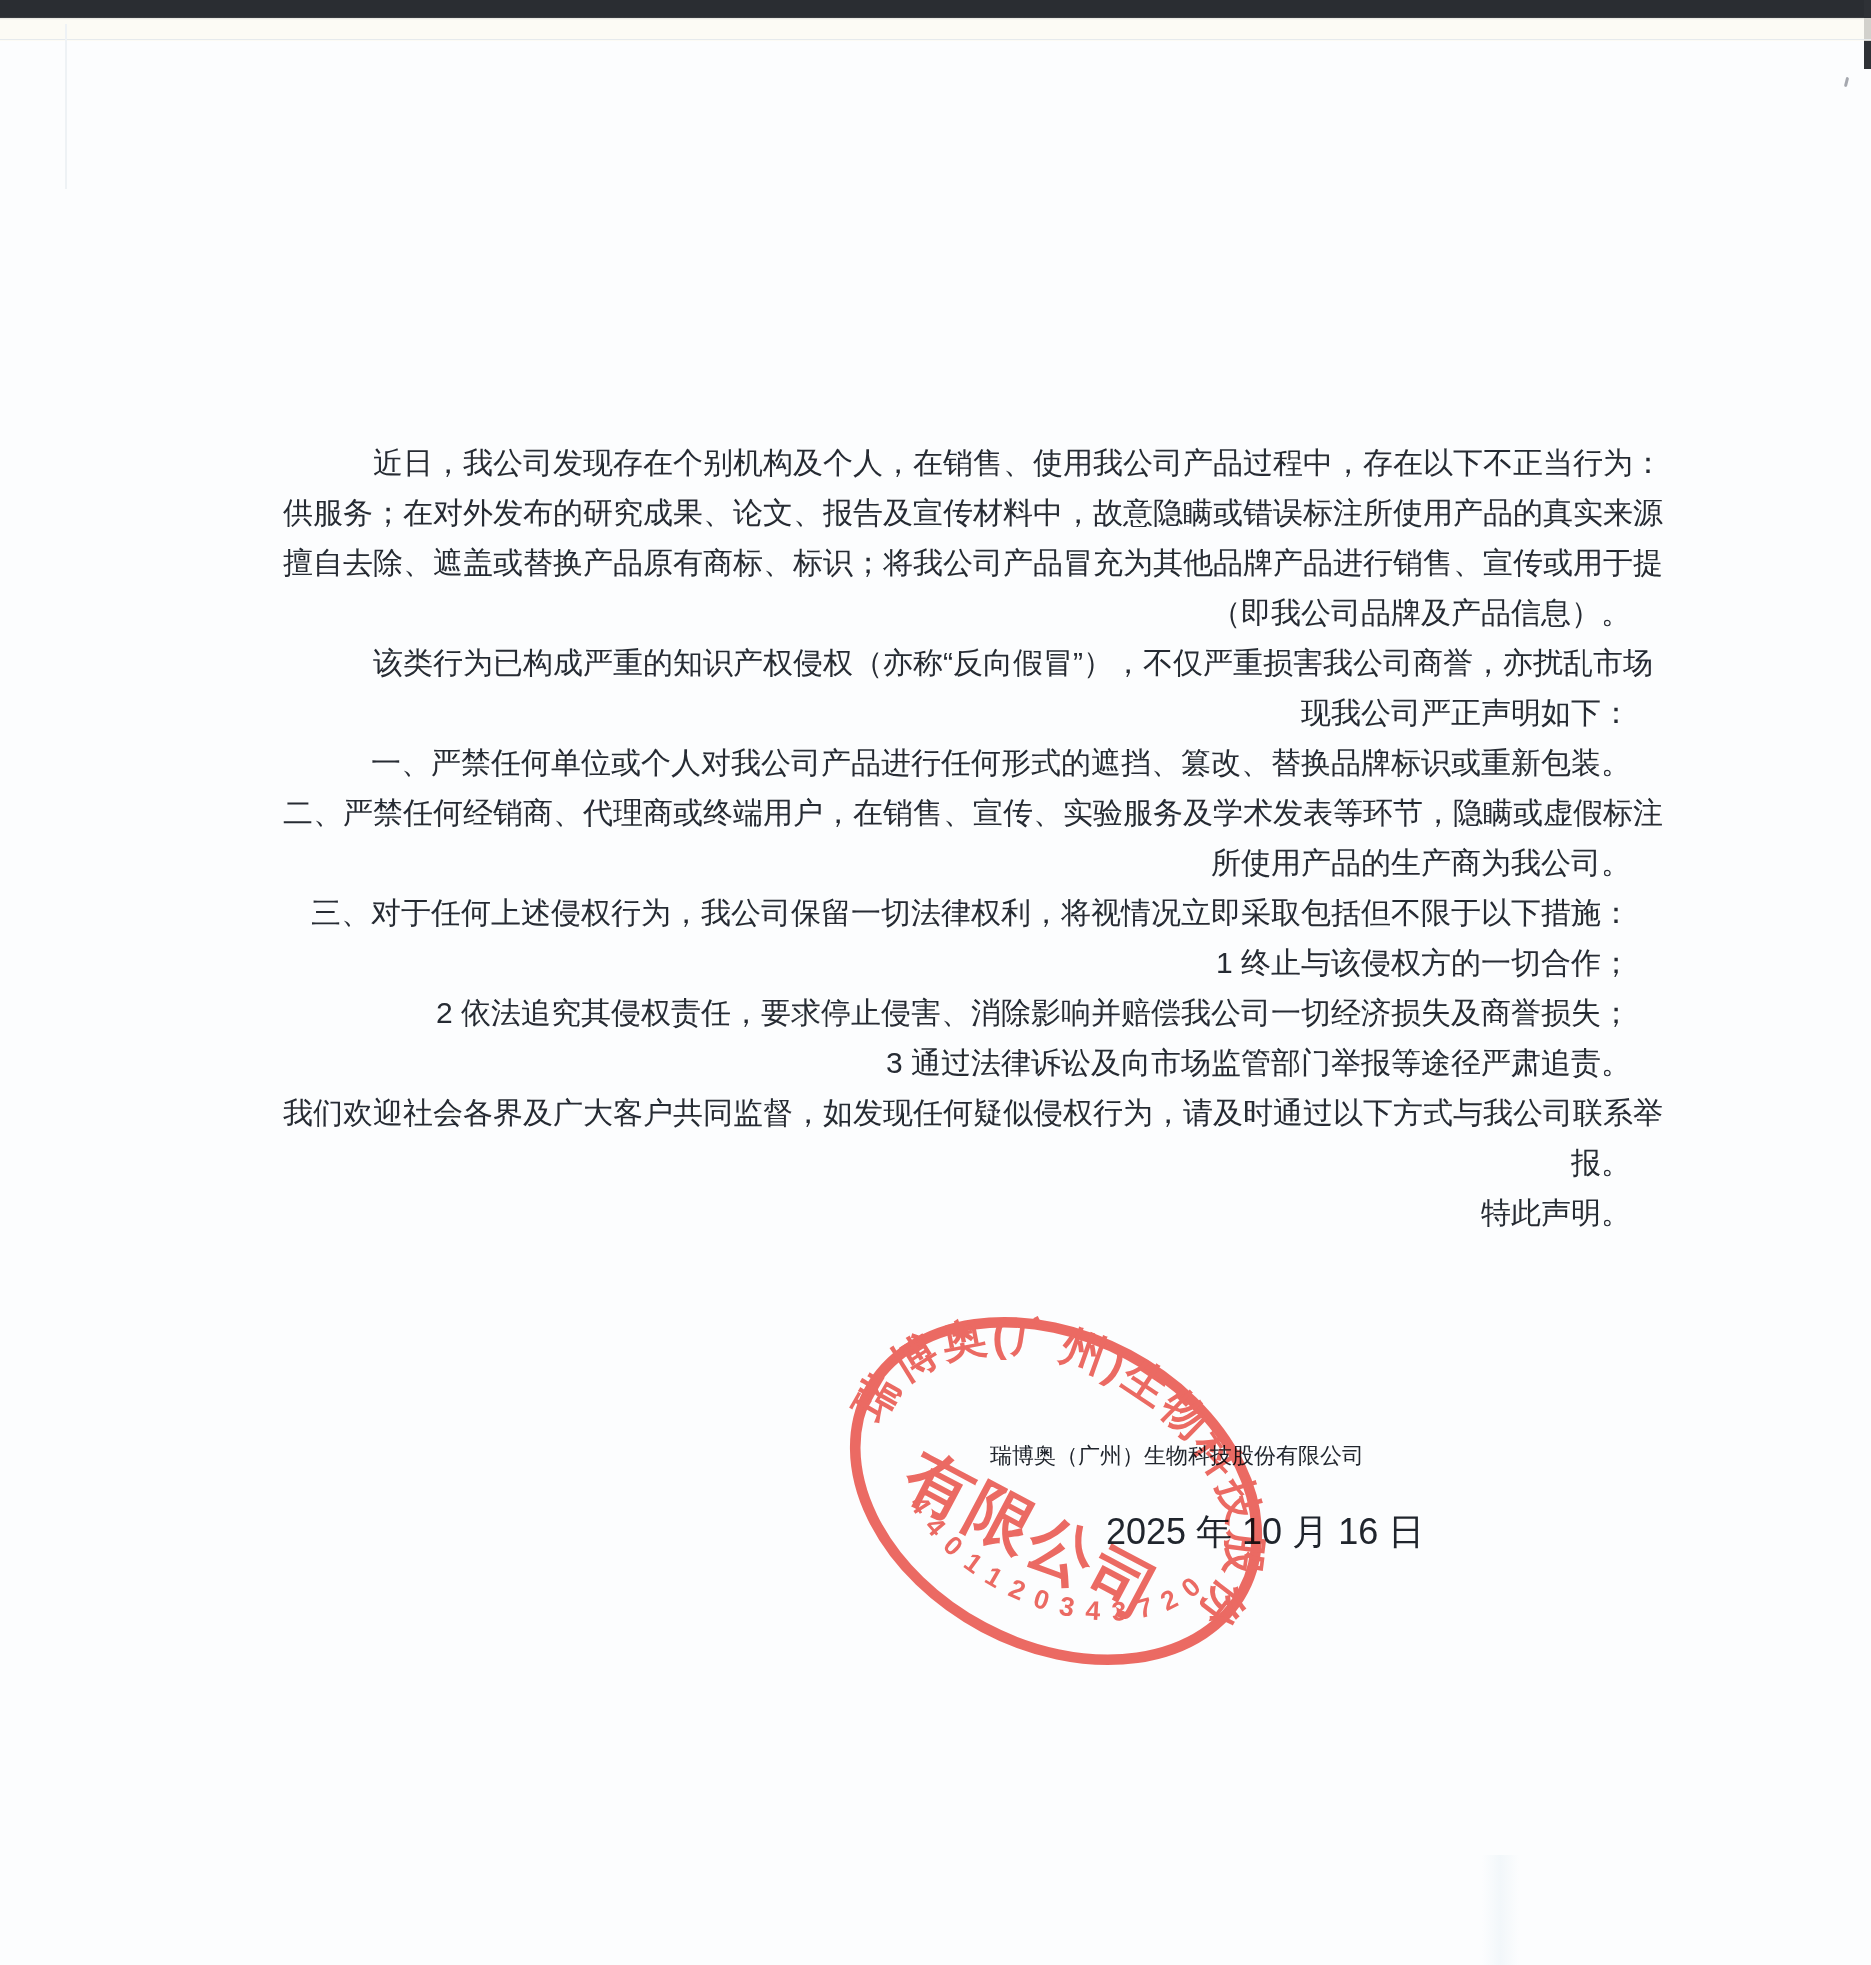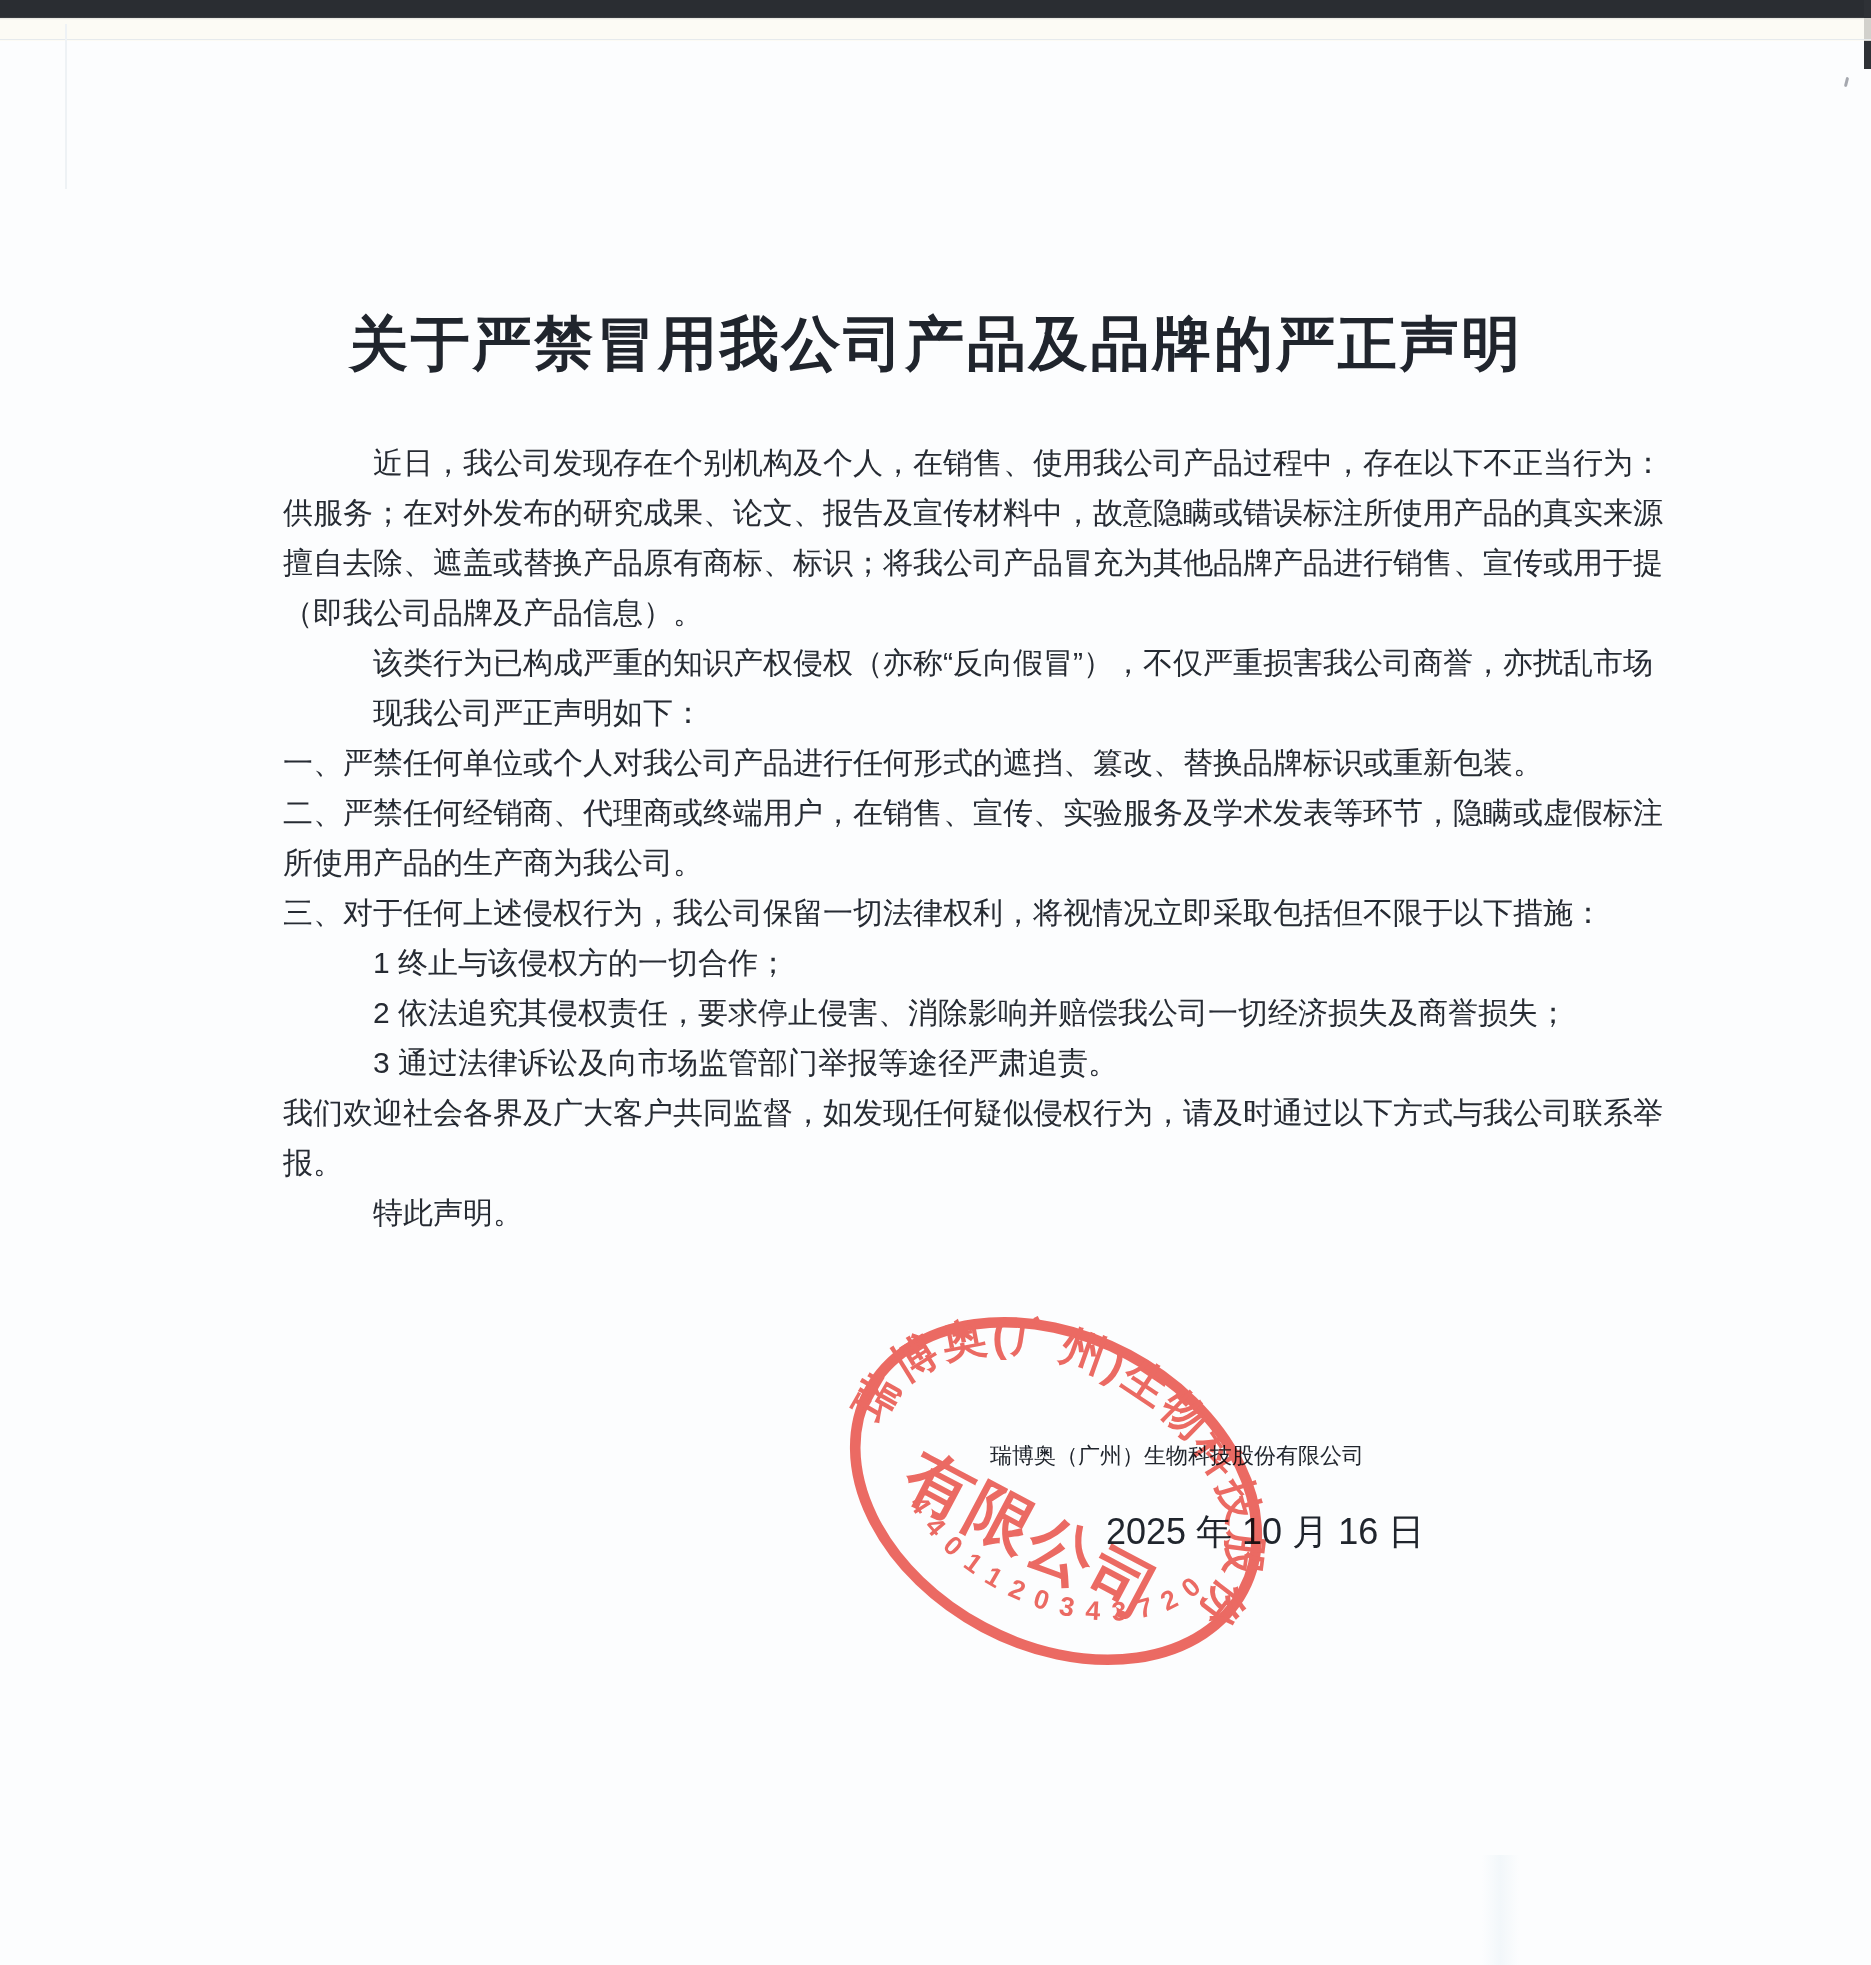--- a/index.html
+++ b/index.html
@@ -27,21 +27,21 @@
   
   .doc-title{
     position:absolute;left:0;top:314px;width:100%;
     text-align:center;font-size:59px;line-height:61px;font-weight:700;
     letter-spacing:2.8px;color:#20252d;
   }
   .doc-body{
     position:absolute;left:283px;top:438px;width:1348px;
     font-size:30px;color:#262b33;
   }
-  .doc-body .line{height:50px;line-height:50px;white-space:nowrap;}
+  .doc-body .line{height:50px;line-height:50px;white-space:nowrap;text-align:right;}
   .doc-body .line.indent{padding-left:90px;}
   .sig-company{
     position:absolute;left:990px;top:1434px;
     font-size:22px;line-height:43px;color:#20252d;white-space:nowrap;
   }
   .sig-date{
     position:absolute;left:1106px;top:1510px;
     font-size:36px;line-height:43px;color:#20252d;white-space:nowrap;
   }
 
@@ -61,21 +61,20 @@
   <div class="scan-band"></div>
   <div class="scan-band-edge"></div>
   <div class="scan-band-right"></div>
   <div class="scan-topstrip"></div>
   <div class="scan-line"></div>
   <div class="scan-vline-left"></div>
   <div class="scan-vstreak"></div>
 
   <div class="speck3"></div>
 
-  <div class="doc-title">关于严禁冒用我公司产品及品牌的严正声明</div>
 
   <div class="doc-body" id="doc-body">
       <div class="line indent">近日，我公司发现存在个别机构及个人，在销售、使用我公司产品过程中，存在以下不正当行为：</div>
       <div class="line">供服务；在对外发布的研究成果、论文、报告及宣传材料中，故意隐瞒或错误标注所使用产品的真实来源</div>
       <div class="line">擅自去除、遮盖或替换产品原有商标、标识；将我公司产品冒充为其他品牌产品进行销售、宣传或用于提</div>
       <div class="line">（即我公司品牌及产品信息）。</div>
       <div class="line indent">该类行为已构成严重的知识产权侵权（亦称“反向假冒”），不仅严重损害我公司商誉，亦扰乱市场</div>
       <div class="line indent">现我公司严正声明如下：</div>
       <div class="line">一、严禁任何单位或个人对我公司产品进行任何形式的遮挡、篡改、替换品牌标识或重新包装。</div>
       <div class="line">二、严禁任何经销商、代理商或终端用户，在销售、宣传、实验服务及学术发表等环节，隐瞒或虚假标注</div>

